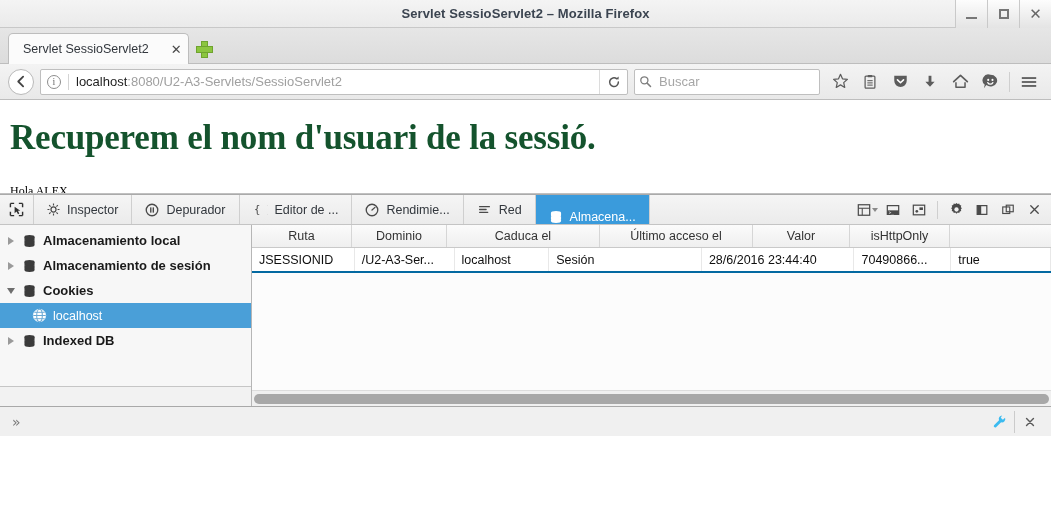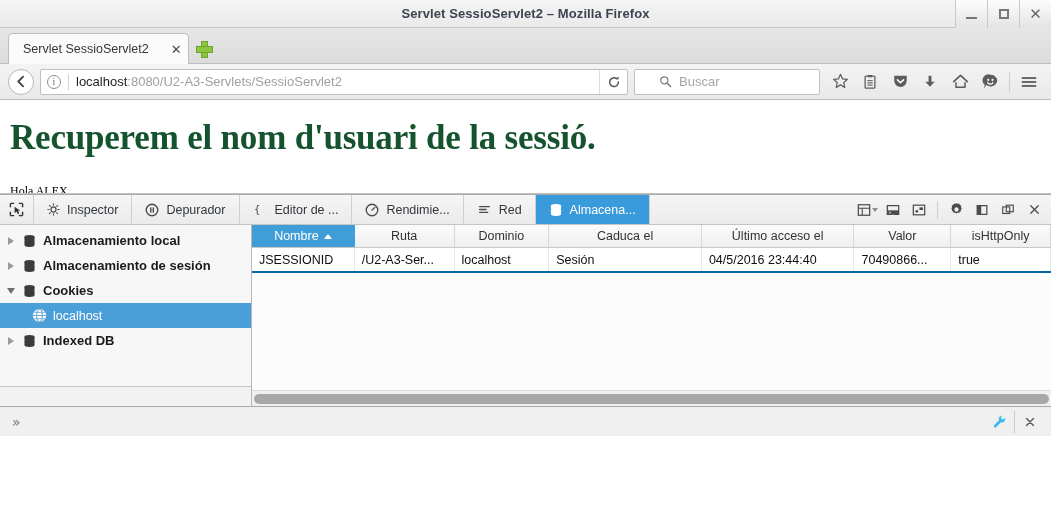--- a/index.html
+++ b/index.html
@@ -84,21 +84,21 @@
   .url-sep { width: 1px; height: 16px; background: #d4d4d4; margin: 0 7px; flex: 0 0 1px; }
   .url-text { font-size: 13px; color: #a0a0a0; white-space: nowrap; overflow: hidden; flex: 1 1 auto; }
   .url-host { color: #1e1e1e; }
   .reload-btn {
     width: 28px; height: 24px; display: flex; align-items: center; justify-content: center;
     border-left: 1px solid #dcdcdc; color: #555; font-size: 14px; flex: 0 0 28px;
   }
   .searchbar {
     flex: 0 0 186px; height: 26px; background: #fff;
     border: 1px solid #bfbfbf; border-radius: 2px;
-    display: flex; align-items: center; padding: 0 24px; gap: 7px;
+    display: flex; align-items: center; padding: 0 4px; gap: 7px;
   }
   .search-ph { font-size: 13px; color: #a6a6a6; }
   .navicons { display: flex; align-items: center; gap: 2px; flex: 0 0 auto; }
   .nav-ico {
     width: 28px; height: 28px; display: flex; align-items: center; justify-content: center;
     color: #5c5c5c;
   }
   .nav-div { width: 1px; height: 20px; background: #cfcfcf; margin: 0 3px; }
 
   
@@ -123,21 +123,21 @@
   }
   .dt-picker {
     width: 34px; display: flex; align-items: center; justify-content: center;
     border-right: 1px solid #cfcfcf; color: #2f2f2f;
   }
   .dt-tab {
     display: flex; align-items: center; justify-content: center; gap: 7px;
     padding: 0 13px; border-right: 1px solid #cfcfcf;
     font-size: 12.5px; color: #32373d; white-space: nowrap;
   }
-  .dt-tab.active { background: #3a9bdc; color: #fff; }
+  .dt-tab.active { background: #3a9bdc; color: #fff; align-items: flex-end; }
   .dt-tab .dticon { display: flex; align-items: center; color: #4a4a4a; }
   .dt-tab.active .dticon { color: #fff; }
   .dt-tools { margin-left: auto; display: flex; align-items: center; padding-right: 4px; }
   .dt-tool {
     width: 26px; height: 30px; display: flex; align-items: center; justify-content: center;
     color: #4a4a4a;
   }
   .dt-tool-div { width: 1px; height: 18px; background: #cfcfcf; margin: 0 5px; }
   .caret-sm { width: 0; height: 0; border-left: 3.5px solid transparent; border-right: 3.5px solid transparent;
               border-top: 4px solid #8a8a8a; margin-left: 1px; }
@@ -506,24 +506,20 @@
           <span class="tree-label">Indexed DB</span>
         </div>
 
         <div class="sidebar-fill"></div>
         <div class="sidebar-footer"></div>
       </div>
 
       <div class="dt-main">
 
         <div class="tbl-head">
-          <div class="th sorted" style="width:103px">
-            <span>Nombre</span>
-            <span class="sort-arrow"></span>
-          </div>
           <div class="th" style="width:100px">
               <span>Ruta</span>
             </div>
           <div class="th" style="width:95px">
               <span>Dominio</span>
             </div>
           <div class="th" style="width:153px">
               <span>Caduca el</span>
             </div>
           <div class="th" style="width:153px">
@@ -535,21 +531,21 @@
           <div class="th" style="width:100px">
               <span>isHttpOnly</span>
             </div>
         </div>
 
         <div class="tbl-row">
           <div class="td" style="width:103px">JSESSIONID</div>
           <div class="td" style="width:100px">/U2-A3-Ser...</div>
           <div class="td" style="width:95px">localhost</div>
           <div class="td" style="width:153px">Sesión</div>
-          <div class="td" style="width:153px">04/5/2016 23:44:40</div>
+          <div class="td" style="width:153px">28/6/2016 23:44:40</div>
           <div class="td" style="width:97px">70490866...</div>
           <div class="td" style="width:100px">true</div>
         </div>
 
         <div class="tbl-fill"></div>
 
         <div class="hscroll-track">
           <div class="hscroll-thumb"></div>
         </div>
       </div>

